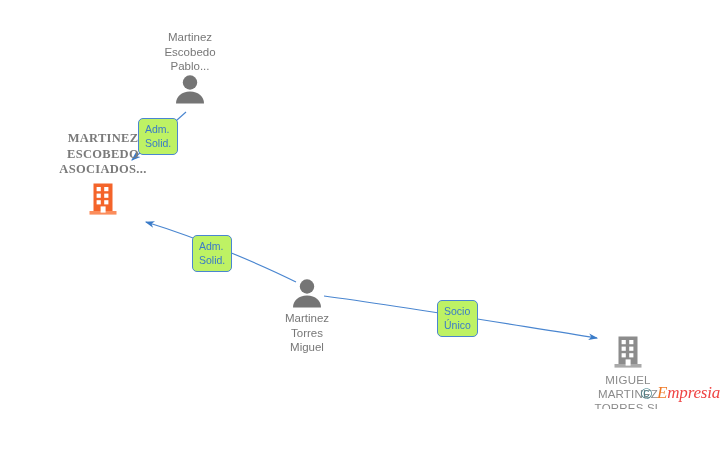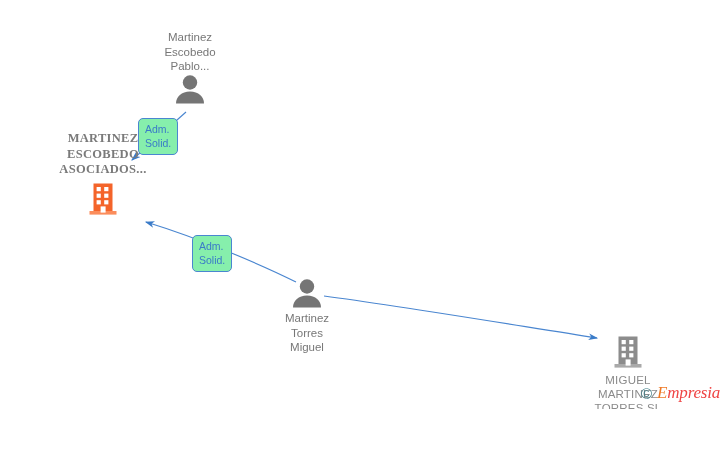--- a/index.html
+++ b/index.html
@@ -75,21 +75,21 @@
     font-size: 11.5px;
     line-height: 14px;
     font-weight: normal;
     letter-spacing: 0.2px;
   }
 
   
   .relation-chip {
     position: absolute;
     box-sizing: border-box;
-    background: #86efac;
+    background: #bef264;
     border: 1px solid #4a86d0;
     border-radius: 5px;
     color: #3a7bc8;
     font-family: "Liberation Sans", sans-serif;
     font-size: 10.5px;
     line-height: 14px;
     padding: 3px 6px 4px 6px;
     white-space: pre-line;
     text-align: left;
   }
@@ -189,19 +189,21 @@
 MARTINEZ
 TORRES  SL</div>
   </div>
 
   <div class="relation-chip" style="left:138px; top:118px;">Adm.
 Solid.</div>
 
   <div class="relation-chip" style="left:192px; top:235px;">Adm.
 Solid.</div>
 
+  <div class="relation-chip" style="left:437px; top:300px;">Socio
+Único</div>
 
   <div id="watermark">
     <span class="wm-copy">©</span>
     <span class="wm-word"><span class="wm-e">E</span><span class="wm-rest">mpresia</span></span>
   </div>
 
 </div>
 
 </body></html>

